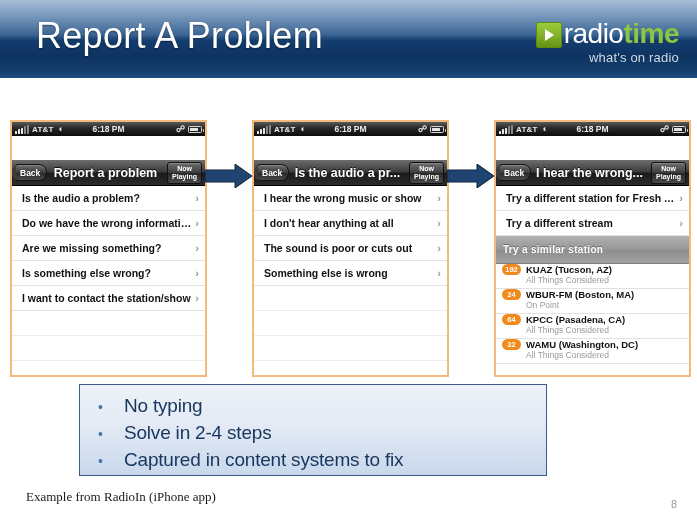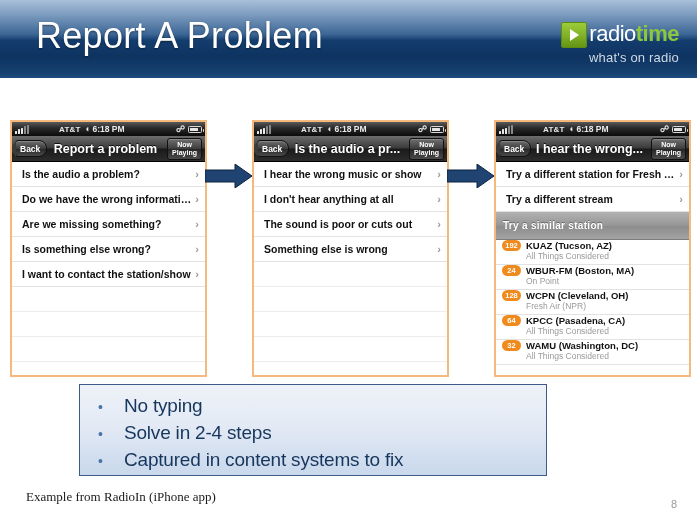--- a/index.html
+++ b/index.html
@@ -33,21 +33,21 @@
     border: 1px solid #5e8c13; border-radius: 2px;
     display: flex; align-items: center; justify-content: center;
   }
   .logo-play::after {
     content: ""; width: 0; height: 0;
     border-left: 9px solid #ffffff;
     border-top: 6px solid transparent; border-bottom: 6px solid transparent;
     margin-left: 2px;
   }
   .logo-words { display: flex; flex-direction: column; align-items: flex-end; }
-  .logo-main { font-size: 22px; line-height: 30px; letter-spacing: -0.5px; }
+  .logo-main { font-size: 28px; line-height: 30px; letter-spacing: -0.5px; }
   .logo-radio { color: #ffffff; }
   .logo-time { color: #8dc63f; font-weight: bold; }
   .logo-tag { font-size: 13px; color: #cfd9e4; margin-top: 1px; letter-spacing: .2px; }
 
   
   .phone {
     position: absolute; top: 120px; width: 197px; height: 257px;
     background: #ffffff;
     border: 2px solid #f5b97e;
     overflow: hidden;
@@ -62,40 +62,40 @@
     display: flex; align-items: center; color: #e9e9e9;
     font-size: 8px; font-weight: bold; padding: 0 3px; position: relative;
   }
   .sb-bars { display: flex; align-items: flex-end; gap: 1px; margin-right: 3px; }
   .sb-bars i { display: block; width: 2px; background: #e9e9e9; border-radius: .5px; }
   .sb-bars i:nth-child(1) { height: 3px; }
   .sb-bars i:nth-child(2) { height: 4.5px; }
   .sb-bars i:nth-child(3) { height: 6px; }
   .sb-bars i:nth-child(4) { height: 7.5px; background: #8a8a8a; }
   .sb-bars i:nth-child(5) { height: 9px; background: #8a8a8a; }
-  .sb-carrier { letter-spacing: .2px; margin-left: 27px; }
+  .sb-carrier { letter-spacing: .2px; }
   .sb-wifi { margin-left: 4px; font-size: 9px; line-height: 1; }
   .sb-time { position: absolute; left: 0; right: 0; text-align: center; font-size: 8.5px; }
   .sb-right { margin-left: auto; display: flex; align-items: center; gap: 3px; }
   .sb-bt { font-size: 9px; line-height: 1; }
   .sb-batt {
     width: 14px; height: 7px; border: 1px solid #d8d8d8; border-radius: 1.5px;
     position: relative; padding: 1px;
   }
   .sb-batt::after {
     content:""; position:absolute; right:-3px; top:2px; width:1.5px; height:3px;
     background:#d8d8d8; border-radius:0 1px 1px 0;
   }
   .sb-batt i { display: block; height: 100%; width: 80%; background: #e6e6e6; border-radius: .5px; }
 
   .navbar {
     height: 26px; width: 100%;
     background: linear-gradient(to bottom, #6d6d6d 0%, #3a3a3a 48%, #1a1a1a 52%, #2c2c2c 100%);
     display: flex; align-items: center; padding: 12px 3px;
-    position: relative; border-bottom: 1px solid #000;
+    position: relative; border-bottom: 1px solid #000; margin-top: 24px;
   }
   .btn-back {
     display: flex; align-items: center; justify-content: center;
     height: 17px; padding: 0 6px 0 4px;
     font-size: 8.5px; font-weight: bold; color: #fff;
     background: linear-gradient(to bottom, #6f6f6f, #3b3b3b 50%, #262626 51%, #4a4a4a);
     border: 1px solid #111; border-radius: 3px 8px 8px 3px;
     position: relative; z-index: 2; box-shadow: inset 0 1px 0 rgba(255,255,255,.18);
   }
   .btn-back::before {
@@ -354,27 +354,20 @@
           <span class="st-text">
             <span class="st-name">KUAZ (Tucson, AZ)</span>
             <span class="st-sub">All Things Considered</span>
           </span>
         </div>
         <div class="st-row">
           <span class="badge">24</span>
           <span class="st-text">
             <span class="st-name">WBUR-FM (Boston, MA)</span>
             <span class="st-sub">On Point</span>
-          </span>
-        </div>
-        <div class="st-row">
-          <span class="badge">128</span>
-          <span class="st-text">
-            <span class="st-name">WCPN (Cleveland, OH)</span>
-            <span class="st-sub">Fresh Air (NPR)</span>
           </span>
         </div>
         <div class="st-row">
           <span class="badge">64</span>
           <span class="st-text">
             <span class="st-name">KPCC (Pasadena, CA)</span>
             <span class="st-sub">All Things Considered</span>
           </span>
         </div>
         <div class="st-row">

